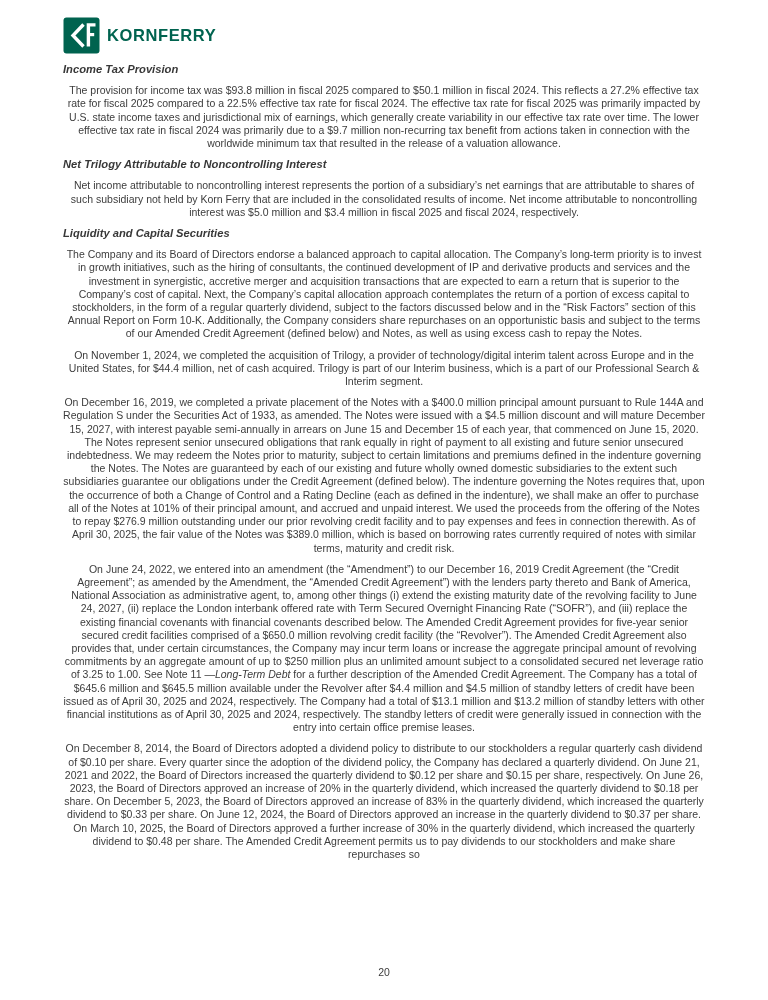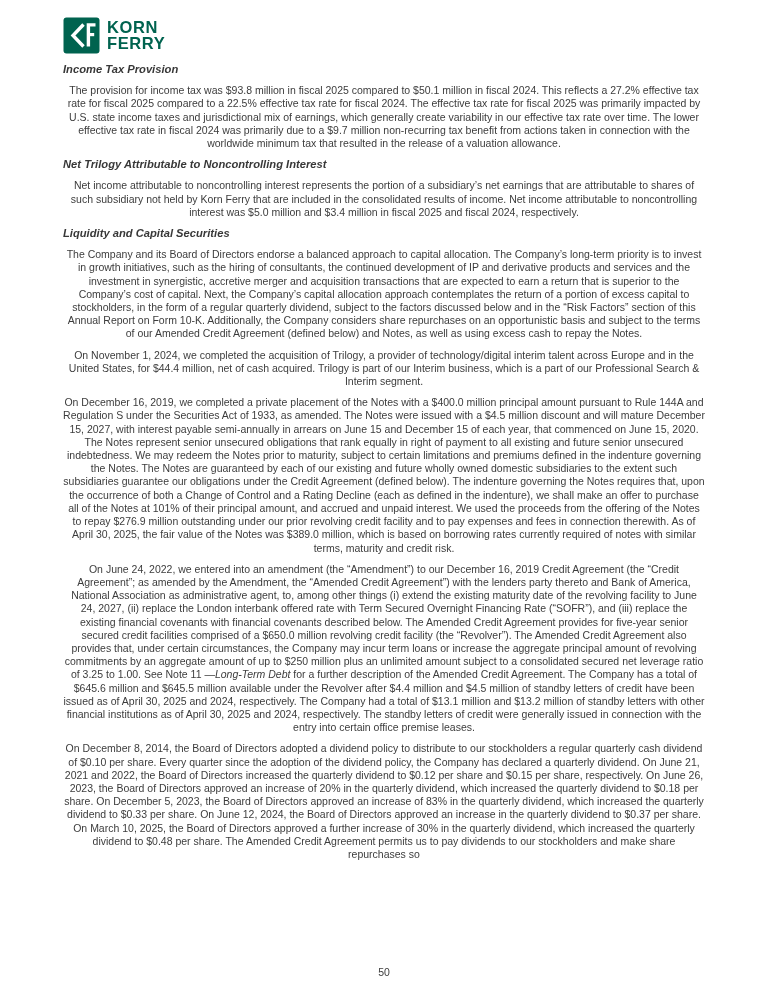--- a/index.html
+++ b/index.html
@@ -18,21 +18,21 @@
   .logo-row {
     display: flex;
     align-items: center;
     gap: 7px;
     height: 37px;
     margin-bottom: 9px;
   }
   .logo-mark { width: 37px; height: 37px; display: block; }
   .wordmark {
     display: flex;
-    flex-direction: column;
+    flex-direction: row;
     justify-content: center;
     color: #00634f;
     font-weight: bold;
     font-size: 16.5px;
     line-height: 15.5px;
     letter-spacing: 0.6px;
   }
   h3.section-heading {
     font-size: 11.2px;
     font-weight: bold;
@@ -84,15 +84,15 @@
   <h3 class="section-heading">Net Trilogy Attributable to Noncontrolling Interest</h3>
   <p class="body-para">Net income attributable to noncontrolling interest represents the portion of a subsidiary’s net earnings that are attributable to shares of such subsidiary not held by Korn Ferry that are included in the consolidated results of income. Net income attributable to noncontrolling interest was $5.0 million and $3.4 million in fiscal 2025 and fiscal 2024, respectively.</p>
 
   <h3 class="section-heading">Liquidity and Capital Securities</h3>
   <p class="body-para">The Company and its Board of Directors endorse a balanced approach to capital allocation. The Company’s long-term priority is to invest in growth initiatives, such as the hiring of consultants, the continued development of IP and derivative products and services and the investment in synergistic, accretive merger and acquisition transactions that are expected to earn a return that is superior to the Company’s cost of capital. Next, the Company’s capital allocation approach contemplates the return of a portion of excess capital to stockholders, in the form of a regular quarterly dividend, subject to the factors discussed below and in the “Risk Factors” section of this Annual Report on Form 10-K. Additionally, the Company considers share repurchases on an opportunistic basis and subject to the terms of our Amended Credit Agreement (defined below) and Notes, as well as using excess cash to repay the Notes.</p>
   <p class="body-para">On November 1, 2024, we completed the acquisition of Trilogy, a provider of technology/digital interim talent across Europe and in the United States, for $44.4 million, net of cash acquired. Trilogy is part of our Interim business, which is a part of our Professional Search &amp; Interim segment.</p>
   <p class="body-para">On December 16, 2019, we completed a private placement of the Notes with a $400.0 million principal amount pursuant to Rule 144A and Regulation S under the Securities Act of 1933, as amended. The Notes were issued with a $4.5 million discount and will mature December 15, 2027, with interest payable semi-annually in arrears on June 15 and December 15 of each year, that commenced on June 15, 2020. The Notes represent senior unsecured obligations that rank equally in right of payment to all existing and future senior unsecured indebtedness. We may redeem the Notes prior to maturity, subject to certain limitations and premiums defined in the indenture governing the Notes. The Notes are guaranteed by each of our existing and future wholly owned domestic subsidiaries to the extent such subsidiaries guarantee our obligations under the Credit Agreement (defined below). The indenture governing the Notes requires that, upon the occurrence of both a Change of Control and a Rating Decline (each as defined in the indenture), we shall make an offer to purchase all of the Notes at 101% of their principal amount, and accrued and unpaid interest. We used the proceeds from the offering of the Notes to repay $276.9 million outstanding under our prior revolving credit facility and to pay expenses and fees in connection therewith. As of April 30, 2025, the fair value of the Notes was $389.0 million, which is based on borrowing rates currently required of notes with similar terms, maturity and credit risk.</p>
   <p class="body-para"><span>On June 24, 2022, we entered into an amendment (the “Amendment”) to our December 16, 2019 Credit Agreement (the “Credit Agreement”; as amended by the Amendment, the “Amended Credit Agreement”) with the lenders party thereto and Bank of America, National Association as administrative agent, to, among other things (i) extend the existing maturity date of the revolving facility to June 24, 2027, (ii) replace the London interbank offered rate with Term Secured Overnight Financing Rate (“SOFR”), and (iii) replace the existing financial covenants with financial covenants described below. The Amended Credit Agreement provides for five-year senior secured credit facilities comprised of a $650.0 million revolving credit facility (the “Revolver”). The Amended Credit Agreement also provides that, under certain circumstances, the Company may incur term loans or increase the aggregate principal amount of revolving commitments by an aggregate amount of up to $250 million plus an unlimited amount subject to a consolidated secured net leverage ratio of 3.25 to 1.00. See Note 11 —</span><span class="italic-seg">Long-Term Debt</span><span> for a further description of the Amended Credit Agreement. The Company has a total of $645.6 million and $645.5 million available under the Revolver after $4.4 million and $4.5 million of standby letters of credit have been issued as of April 30, 2025 and 2024, respectively. The Company had a total of $13.1 million and $13.2 million of standby letters with other financial institutions as of April 30, 2025 and 2024, respectively. The standby letters of credit were generally issued in connection with the entry into certain office premise leases.</span></p>
   <p class="body-para">On December 8, 2014, the Board of Directors adopted a dividend policy to distribute to our stockholders a regular quarterly cash dividend of $0.10 per share. Every quarter since the adoption of the dividend policy, the Company has declared a quarterly dividend. On June 21, 2021 and 2022, the Board of Directors increased the quarterly dividend to $0.12 per share and $0.15 per share, respectively. On June 26, 2023, the Board of Directors approved an increase of 20% in the quarterly dividend, which increased the quarterly dividend to $0.18 per share. On December 5, 2023, the Board of Directors approved an increase of 83% in the quarterly dividend, which increased the quarterly dividend to $0.33 per share. On June 12, 2024, the Board of Directors approved an increase in the quarterly dividend to $0.37 per share. On March 10, 2025, the Board of Directors approved a further increase of 30% in the quarterly dividend, which increased the quarterly dividend to $0.48 per share. The Amended Credit Agreement permits us to pay dividends to our stockholders and make share repurchases so</p>
 
-  <div class="page-number">50</div>
+  <div class="page-number">20</div>
 
 </div>
 
 </body></html>

